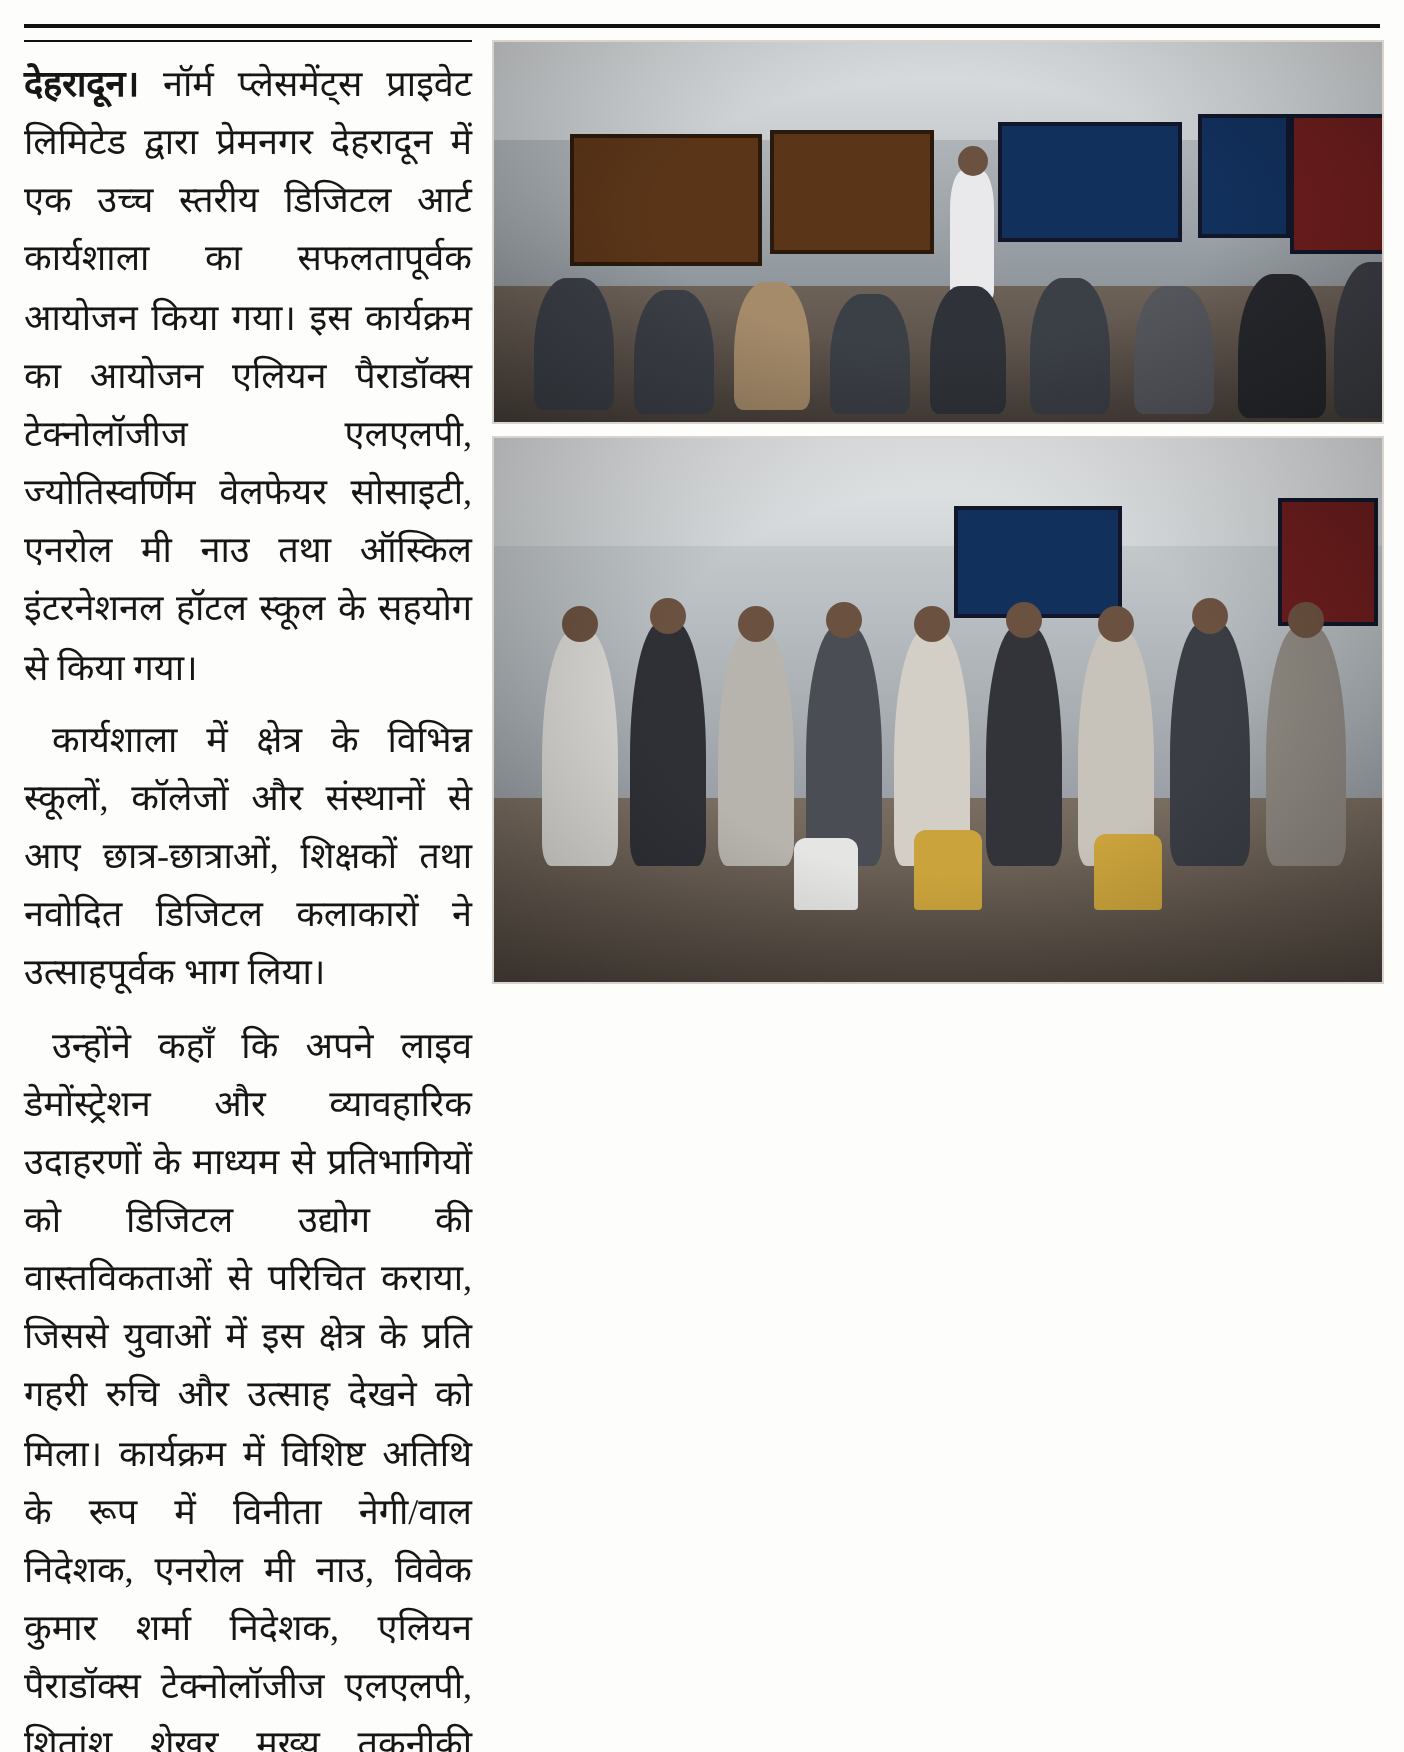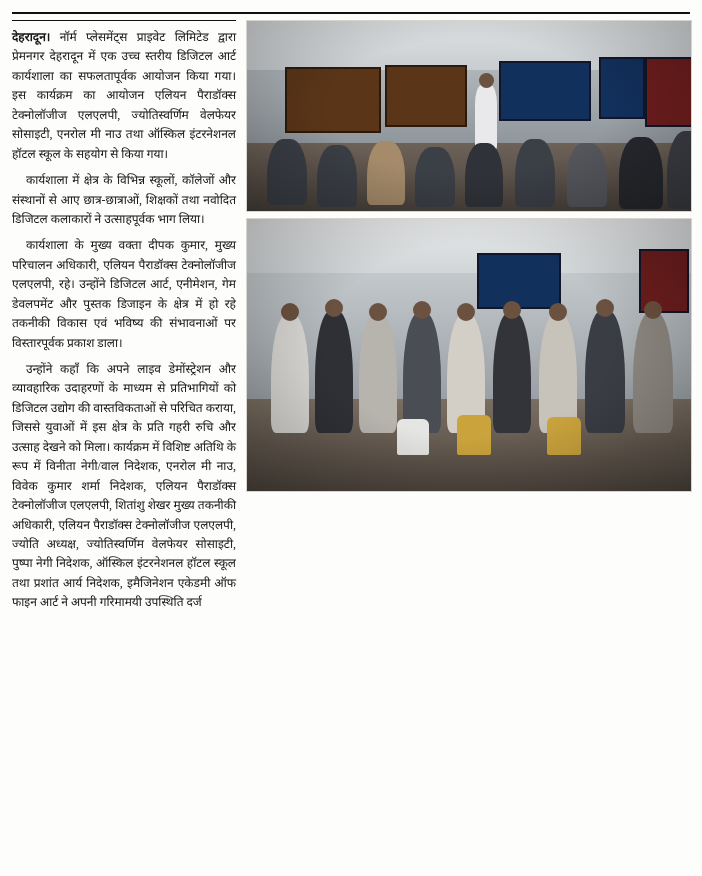--- a/index.html
+++ b/index.html
@@ -64,21 +64,21 @@
     margin: 2px 2px 6px 2px;
   }
   .subrule {
     border: 0;
     border-top: 1.5px solid #111;
     margin: 0 2px 7px 2px;
   }
 
   .body-text {
     font-family: "Liberation Serif", serif;
-    font-size: 12px;
+    font-size: 18px;
     line-height: 1.62;
     color: #161616;
     text-align: justify;
     margin: 0 2px 7px 2px;
   }
   .body-text .dateline {
     font-weight: bold;
   }
   .indent {
     text-indent: 14px;
@@ -150,21 +150,20 @@
 
   <div class="main">
 
     <div class="left-col">
       <hr class="subrule">
 
       <p class="body-text"><span class="dateline">देहरादून।</span><span> नॉर्म प्लेसमेंट्स प्राइवेट लिमिटेड द्वारा प्रेमनगर देहरादून में एक उच्च स्तरीय डिजिटल आर्ट कार्यशाला का सफलतापूर्वक आयोजन किया गया। इस कार्यक्रम का आयोजन एलियन पैराडॉक्स टेक्नोलॉजीज एलएलपी, ज्योतिस्वर्णिम वेलफेयर सोसाइटी, एनरोल मी नाउ तथा ऑस्किल इंटरनेशनल हॉटल स्कूल के सहयोग से किया गया।</span></p>
 
       <p class="body-text indent">कार्यशाला में क्षेत्र के विभिन्न स्कूलों, कॉलेजों और संस्थानों से आए छात्र-छात्राओं, शिक्षकों तथा नवोदित डिजिटल कलाकारों ने उत्साहपूर्वक भाग लिया।</p>
 
-      <p class="body-text indent">कार्यशाला के मुख्य वक्ता दीपक कुमार, मुख्य परिचालन अधिकारी, एलियन पैराडॉक्स टेक्नोलॉजीज एलएलपी, रहे। उन्होंने डिजिटल आर्ट, एनीमेशन, गेम डेवलपमेंट और पुस्तक डिजाइन के क्षेत्र में हो रहे तकनीकी विकास एवं भविष्य की संभावनाओं पर विस्तारपूर्वक प्रकाश डाला।</p>
 
       <p class="body-text indent">उन्होंने कहाँ कि अपने लाइव डेमोंस्ट्रेशन और व्यावहारिक उदाहरणों के माध्यम से प्रतिभागियों को डिजिटल उद्योग की वास्तविकताओं से परिचित कराया, जिससे युवाओं में इस क्षेत्र के प्रति गहरी रुचि और उत्साह देखने को मिला। कार्यक्रम में विशिष्ट अतिथि के रूप में विनीता नेगी/वाल निदेशक, एनरोल मी नाउ, विवेक कुमार शर्मा निदेशक, एलियन पैराडॉक्स टेक्नोलॉजीज एलएलपी, शितांशु शेखर मुख्य तकनीकी अधिकारी, एलियन पैराडॉक्स टेक्नोलॉजीज एलएलपी, ज्योति अध्यक्ष, ज्योतिस्वर्णिम वेलफेयर सोसाइटी, पुष्पा नेगी निदेशक, ऑस्किल इंटरनेशनल हॉटल स्कूल तथा प्रशांत आर्य निदेशक, इमैजिनेशन एकेडमी ऑफ फाइन आर्ट ने अपनी गरिमामयी उपस्थिति दर्ज</p>
     </div>
 
     <div class="right-col">
 
       <div class="photo photo-top">
         <div class="ph-ceiling"></div>
         <div class="ph-wall"></div>
         <div class="ph-floor"></div>

